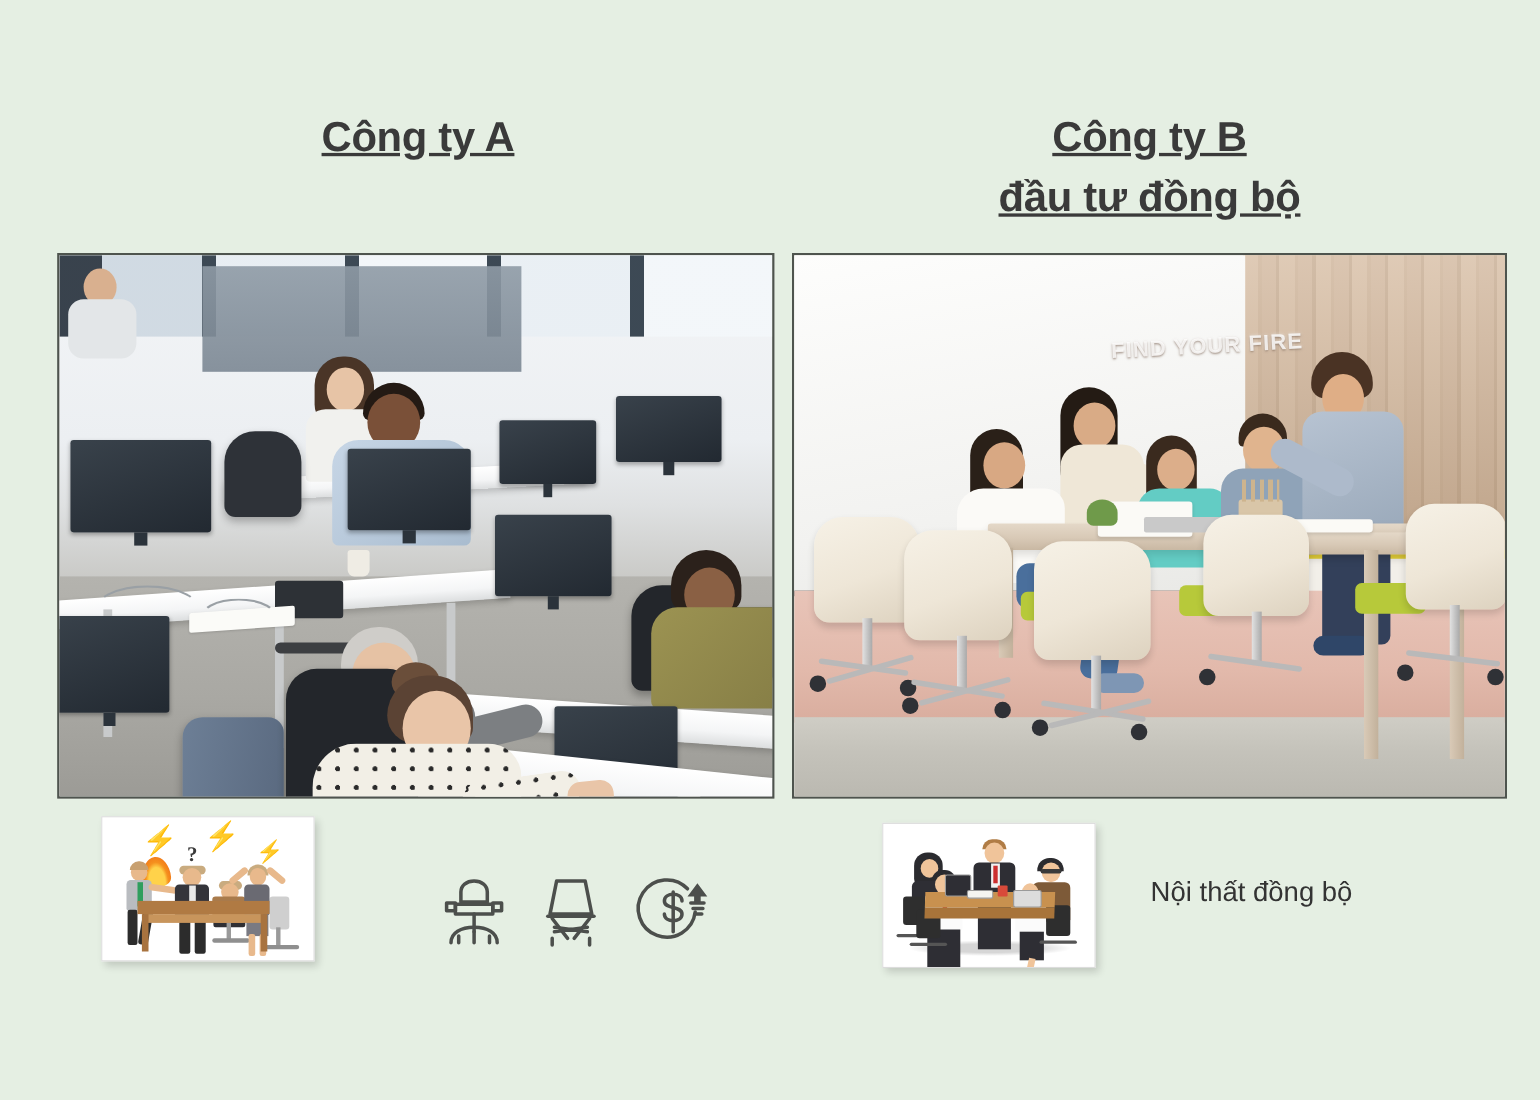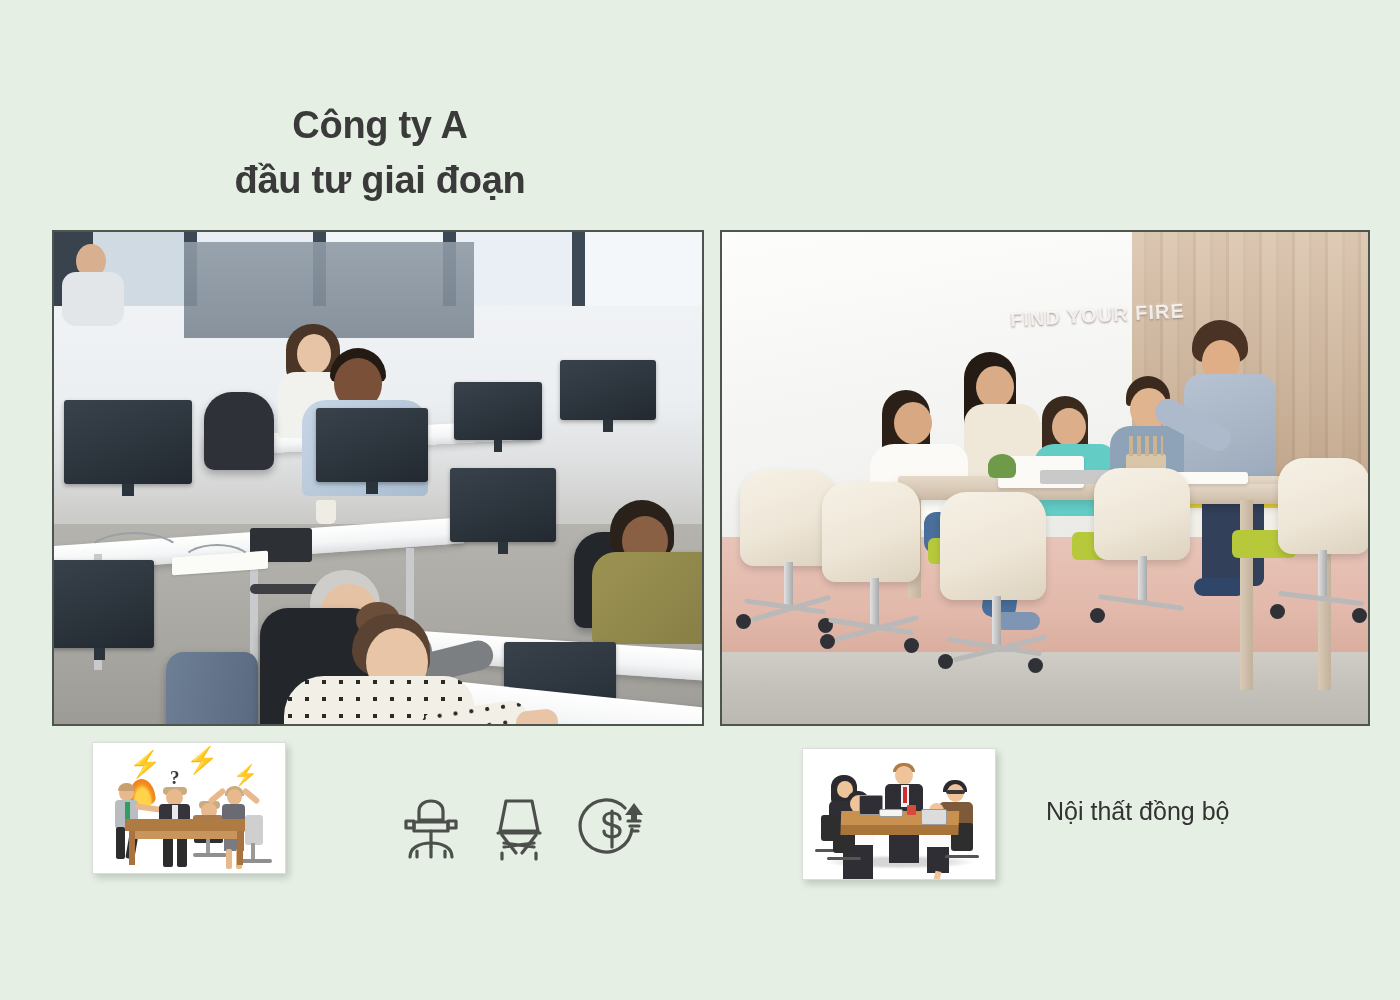--- a/index.html
+++ b/index.html
@@ -24,21 +24,21 @@
   
   .heading {
     position: absolute;
     text-align: center;
     color: #3a3a3a;
     font-weight: bold;
     font-size: 38px;
     line-height: 1.45;
     letter-spacing: -0.3px;
   }
-  .heading .line { display: block; white-space: nowrap; }
+  .heading .line { display: block; white-space: nowrap; text-decoration: underline; }
   #heading-left  { left: 55px;  top: 98px;  width: 650px; }
   #heading-right { left: 720px; top: 98px;  width: 650px; }
 
   
   .photo {
     position: absolute;
     overflow: hidden;
     border: 2px solid #4e544e;
     box-sizing: border-box;
     background: #d9d9d5;
@@ -433,23 +433,26 @@
   }
   #icon-row svg { display: block; }
 </style>
 </head>
 <body>
 
 <div class="stage">
 
   <div class="heading" id="heading-left">
     <span class="line">Công ty A</span>
-    <span class="line">đầu tư giai đoạn</span>
   </div>
 
+  <div class="heading" id="heading-right">
+    <span class="line">Công ty B</span>
+    <span class="line">đầu tư đồng bộ</span>
+  </div>
 
   <div class="photo" id="photo-left">
     <div class="photo-inner">
       <div class="lp-bg"></div>
       <div class="lp-windows"></div>
       <div class="lp-wallpanel"></div>
       <div class="lp-floor"></div>
 
       <div class="lp-desk d2"></div>
       <div class="lp-desk d1"></div>

